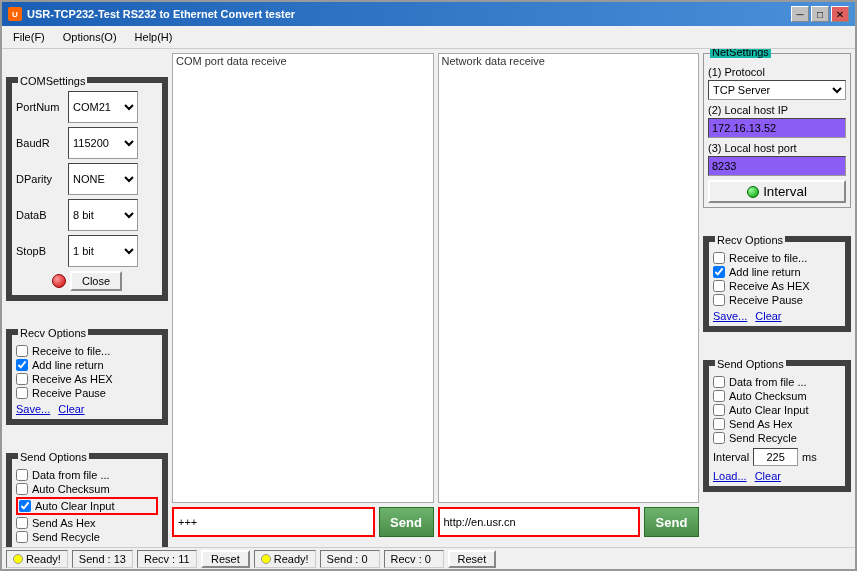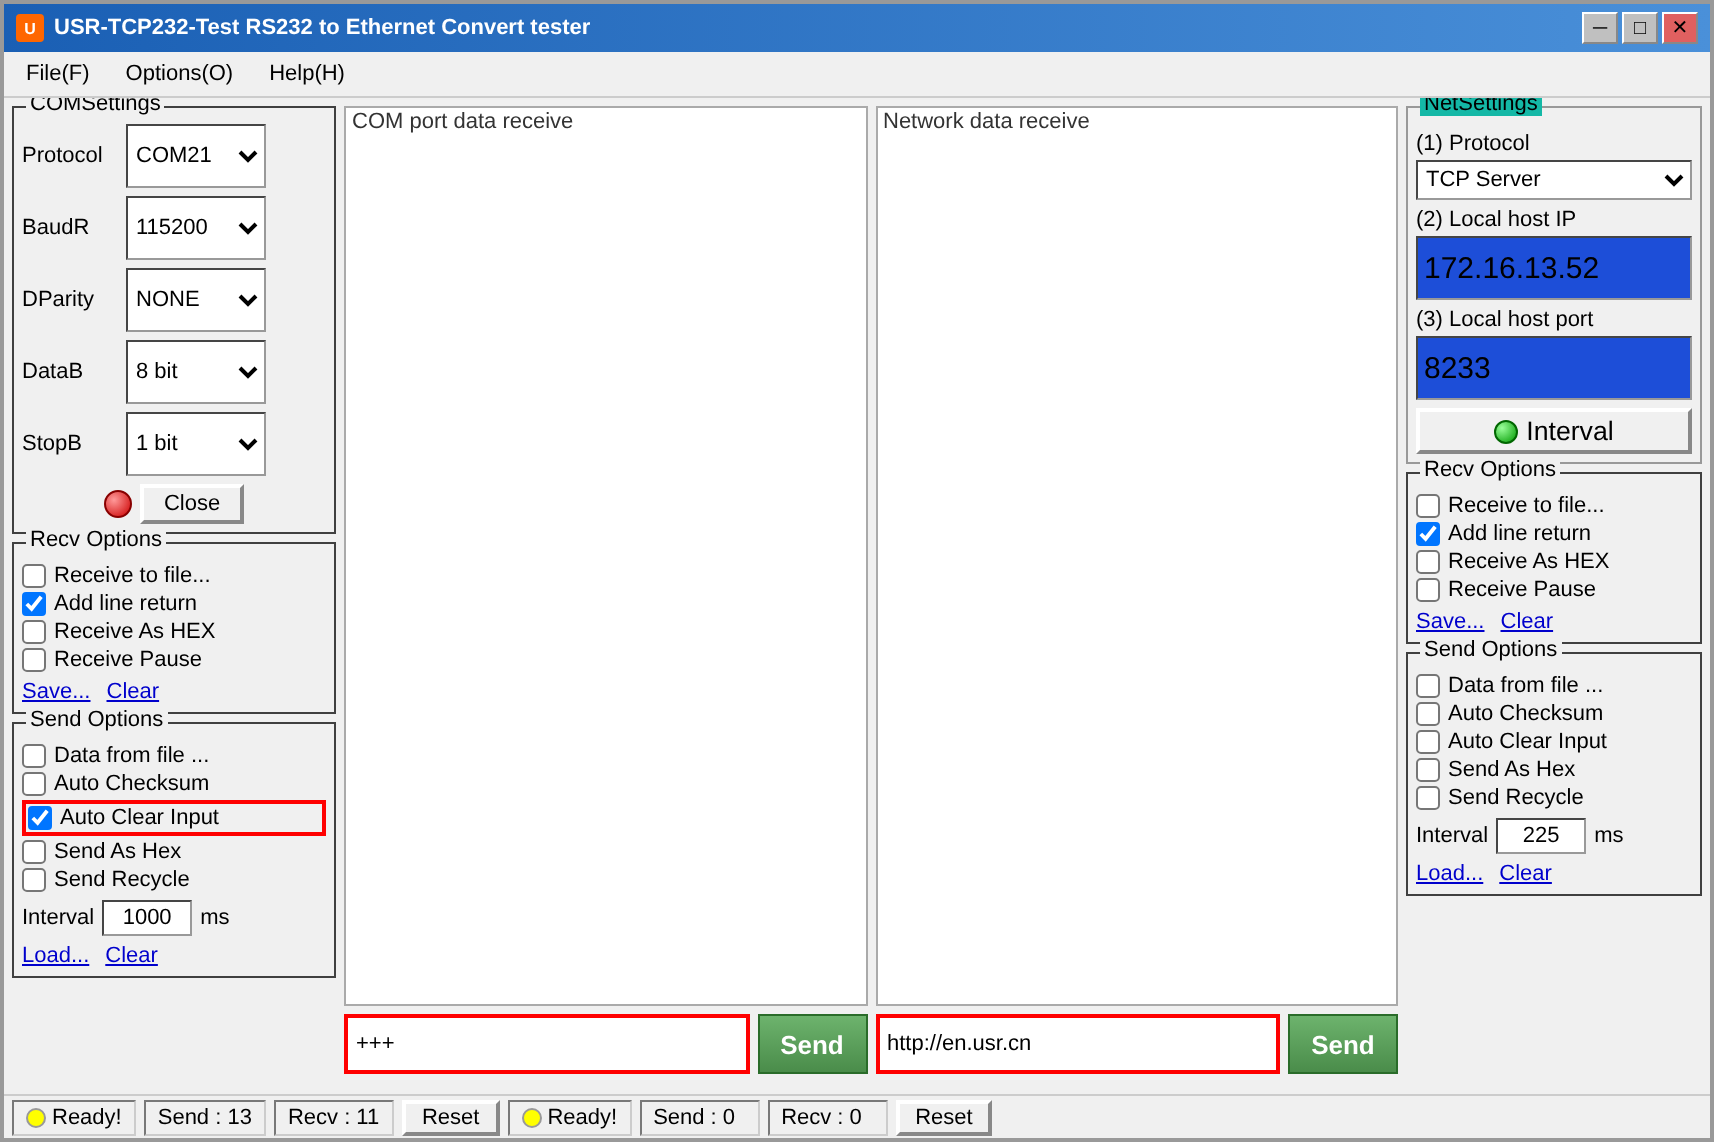--- a/index.html
+++ b/index.html
@@ -92,23 +92,24 @@
     }
     
     .left-panel {
       width: 162px;
       display: flex;
       flex-direction: column;
       gap: 4px;
       flex-shrink: 0;
     }
     .group-box {
-      border: 1px solid #404040;
+      border: 6px solid #404040;
       padding: 4px;
       position: relative;
+      margin-top: 24px;
     }
     .group-box-title {
       position: absolute;
       top: -8px;
       left: 6px;
       background: #f0f0f0;
       padding: 0 2px;
       font-size: 11px;
     }
     .com-settings {
@@ -262,24 +263,24 @@
     }
     .net-row {
       margin-bottom: 4px;
       font-size: 11px;
     }
     .net-label {
       margin-bottom: 2px;
     }
     .net-input {
       width: 100%;
-      height: 32px;
+      height: 20px;
       border: 1px inset #999;
-      background: #1d4ed8;
-      font-size: 15px;
+      background: #8b5cf6;
+      font-size: 11px;
       padding: 1px 3px;
     }
     select.net-select {
       width: 100%;
       height: 20px;
       font-size: 11px;
       border: 1px inset #999;
       background: white;
     }
     .listening-btn {
@@ -379,21 +380,21 @@
     <div class="menu-item">Help(H)</div>
   </div>
 
   <div class="content-area">
 
     <div class="left-panel">
 
       <div class="group-box com-settings">
         <span class="group-box-title">COMSettings</span>
         <div class="setting-row">
-          <span class="setting-label">Protocol</span>
+          <span class="setting-label">PortNum</span>
           <select class="small-select">
             <option>COM21</option>
           </select>
         </div>
         <div class="setting-row">
           <span class="setting-label">BaudR</span>
           <select class="small-select">
             <option>115200</option>
           </select>
         </div>

